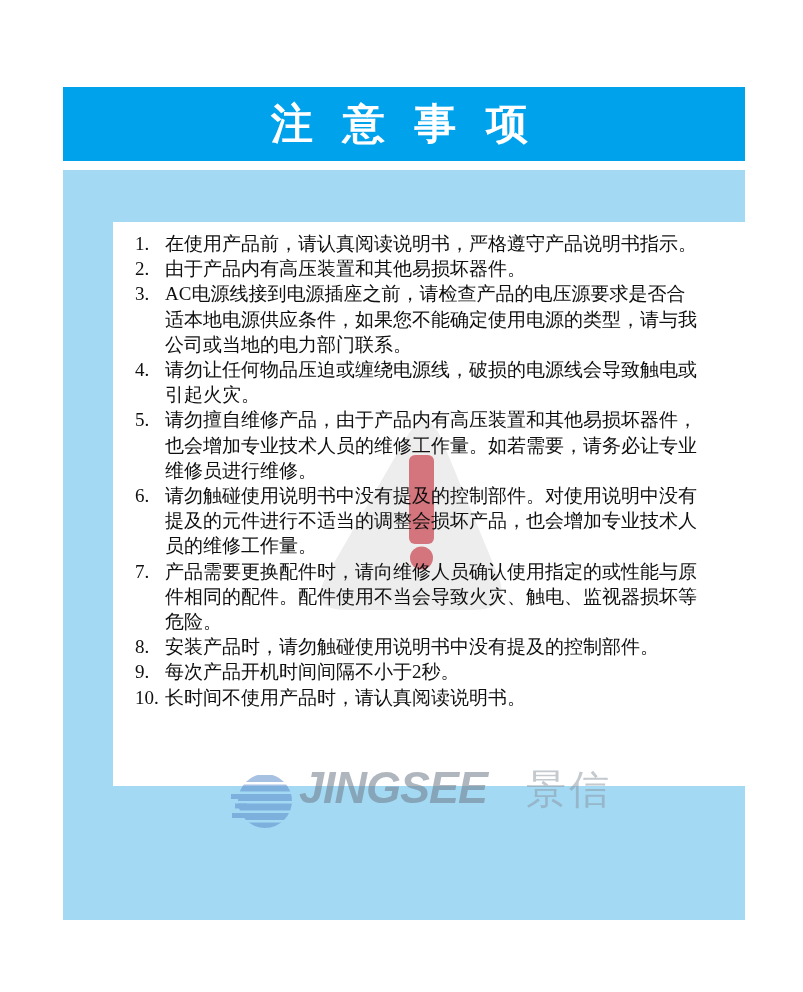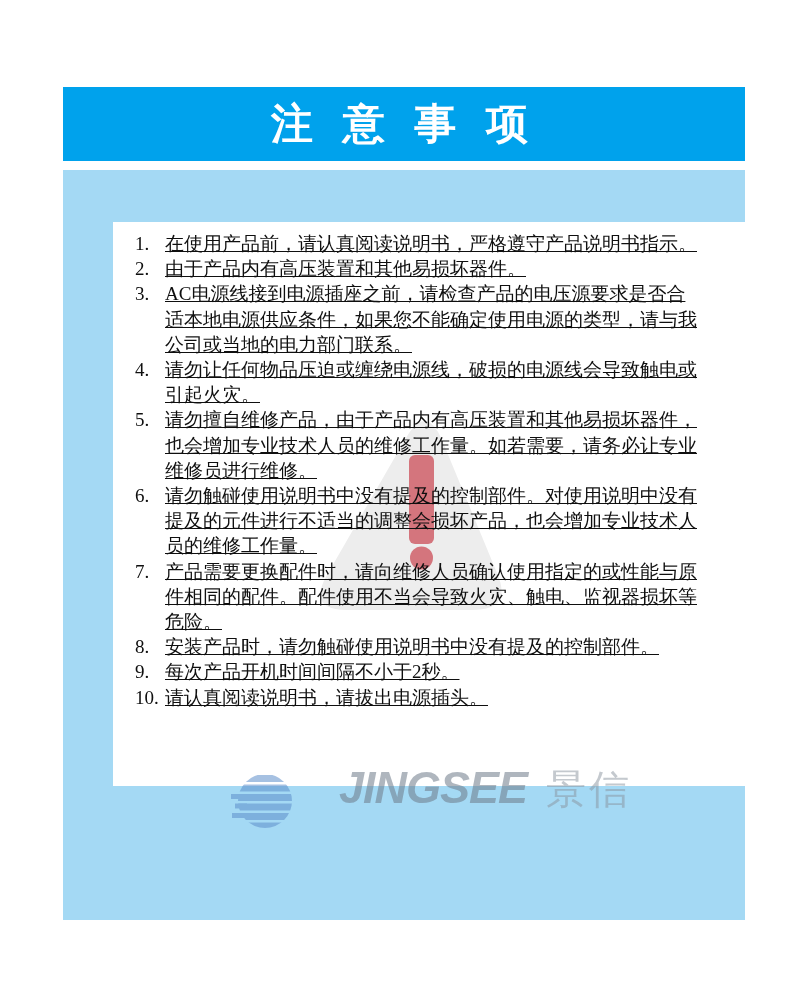--- a/index.html
+++ b/index.html
@@ -65,21 +65,20 @@
   }
   .notice-item { display: flex; }
   .item-number {
     flex: 0 0 30px;
     white-space: nowrap;
   }
   .item-text {
     flex: 0 0 534px;
     width: 534px;
     line-break: strict;
-    text-decoration: underline;
   }
 
   
   .brand-watermark {
     position: absolute;
     left: 0; top: 0; width: 803px; height: 992px;
     pointer-events: none;
   }
   .jingsee-logo-icon {
     position: absolute;
@@ -98,21 +97,20 @@
     opacity: 0.55;
   }
   .brand-cn {
     position: absolute;
     left: 526px; top: 769px;
     font-family: "Liberation Sans", "DejaVu Sans", sans-serif;
     font-size: 40px;
     line-height: 1;
     letter-spacing: 3px;
     opacity: 0.5;
-    margin-left: 20px;
   }
 </style>
 </head>
 <body>
 
 <div class="page">
 
   <div class="header-bar" style="background: rgb(0, 162, 236);">
     <div class="page-title" style="color: rgb(255, 255, 255);">注 意 事 项</div>
   </div>
@@ -171,21 +169,21 @@
             <span class="item-text">安装产品时，请勿触碰使用说明书中没有提及的控制部件。</span>
           </div>
 
           <div class="notice-item">
             <span class="item-number">9.</span>
             <span class="item-text">每次产品开机时间间隔不小于2秒。</span>
           </div>
 
           <div class="notice-item">
             <span class="item-number">10.</span>
-            <span class="item-text">请认真阅读说明书，请拔出电源插头。</span>
+            <span class="item-text">长时间不使用产品时，请认真阅读说明书。</span>
           </div>
 
         </div>
 
     </div>
   </div>
 
   <div class="brand-watermark">
     <svg class="jingsee-logo-icon" width="62" height="62" viewBox="0 0 62 62" xmlns="http://www.w3.org/2000/svg" aria-hidden="true">
       <defs>
@@ -200,17 +198,17 @@
         <rect x="5" y="33.5" width="58" height="7"></rect>
         <rect x="5" y="43" width="58" height="7"></rect>
         <rect x="5" y="52.5" width="58" height="7"></rect>
       </g>
       <g style="fill: rgb(94, 143, 203);">
         <rect x="0" y="24" width="13" height="5"></rect>
         <rect x="4" y="33.5" width="12" height="5"></rect>
         <rect x="1" y="43" width="13" height="5"></rect>
       </g>
     </svg>
-    <div class="brand-latin" style="color: rgb(110, 123, 138); margin-left: 40px;">JINGSEE</div>
+    <div class="brand-latin" style="color: rgb(110, 123, 138);">JINGSEE</div>
     <div class="brand-cn" style="color: rgb(138, 148, 159);">景信</div>
   </div>
 
 </div>
 
 </body></html>

